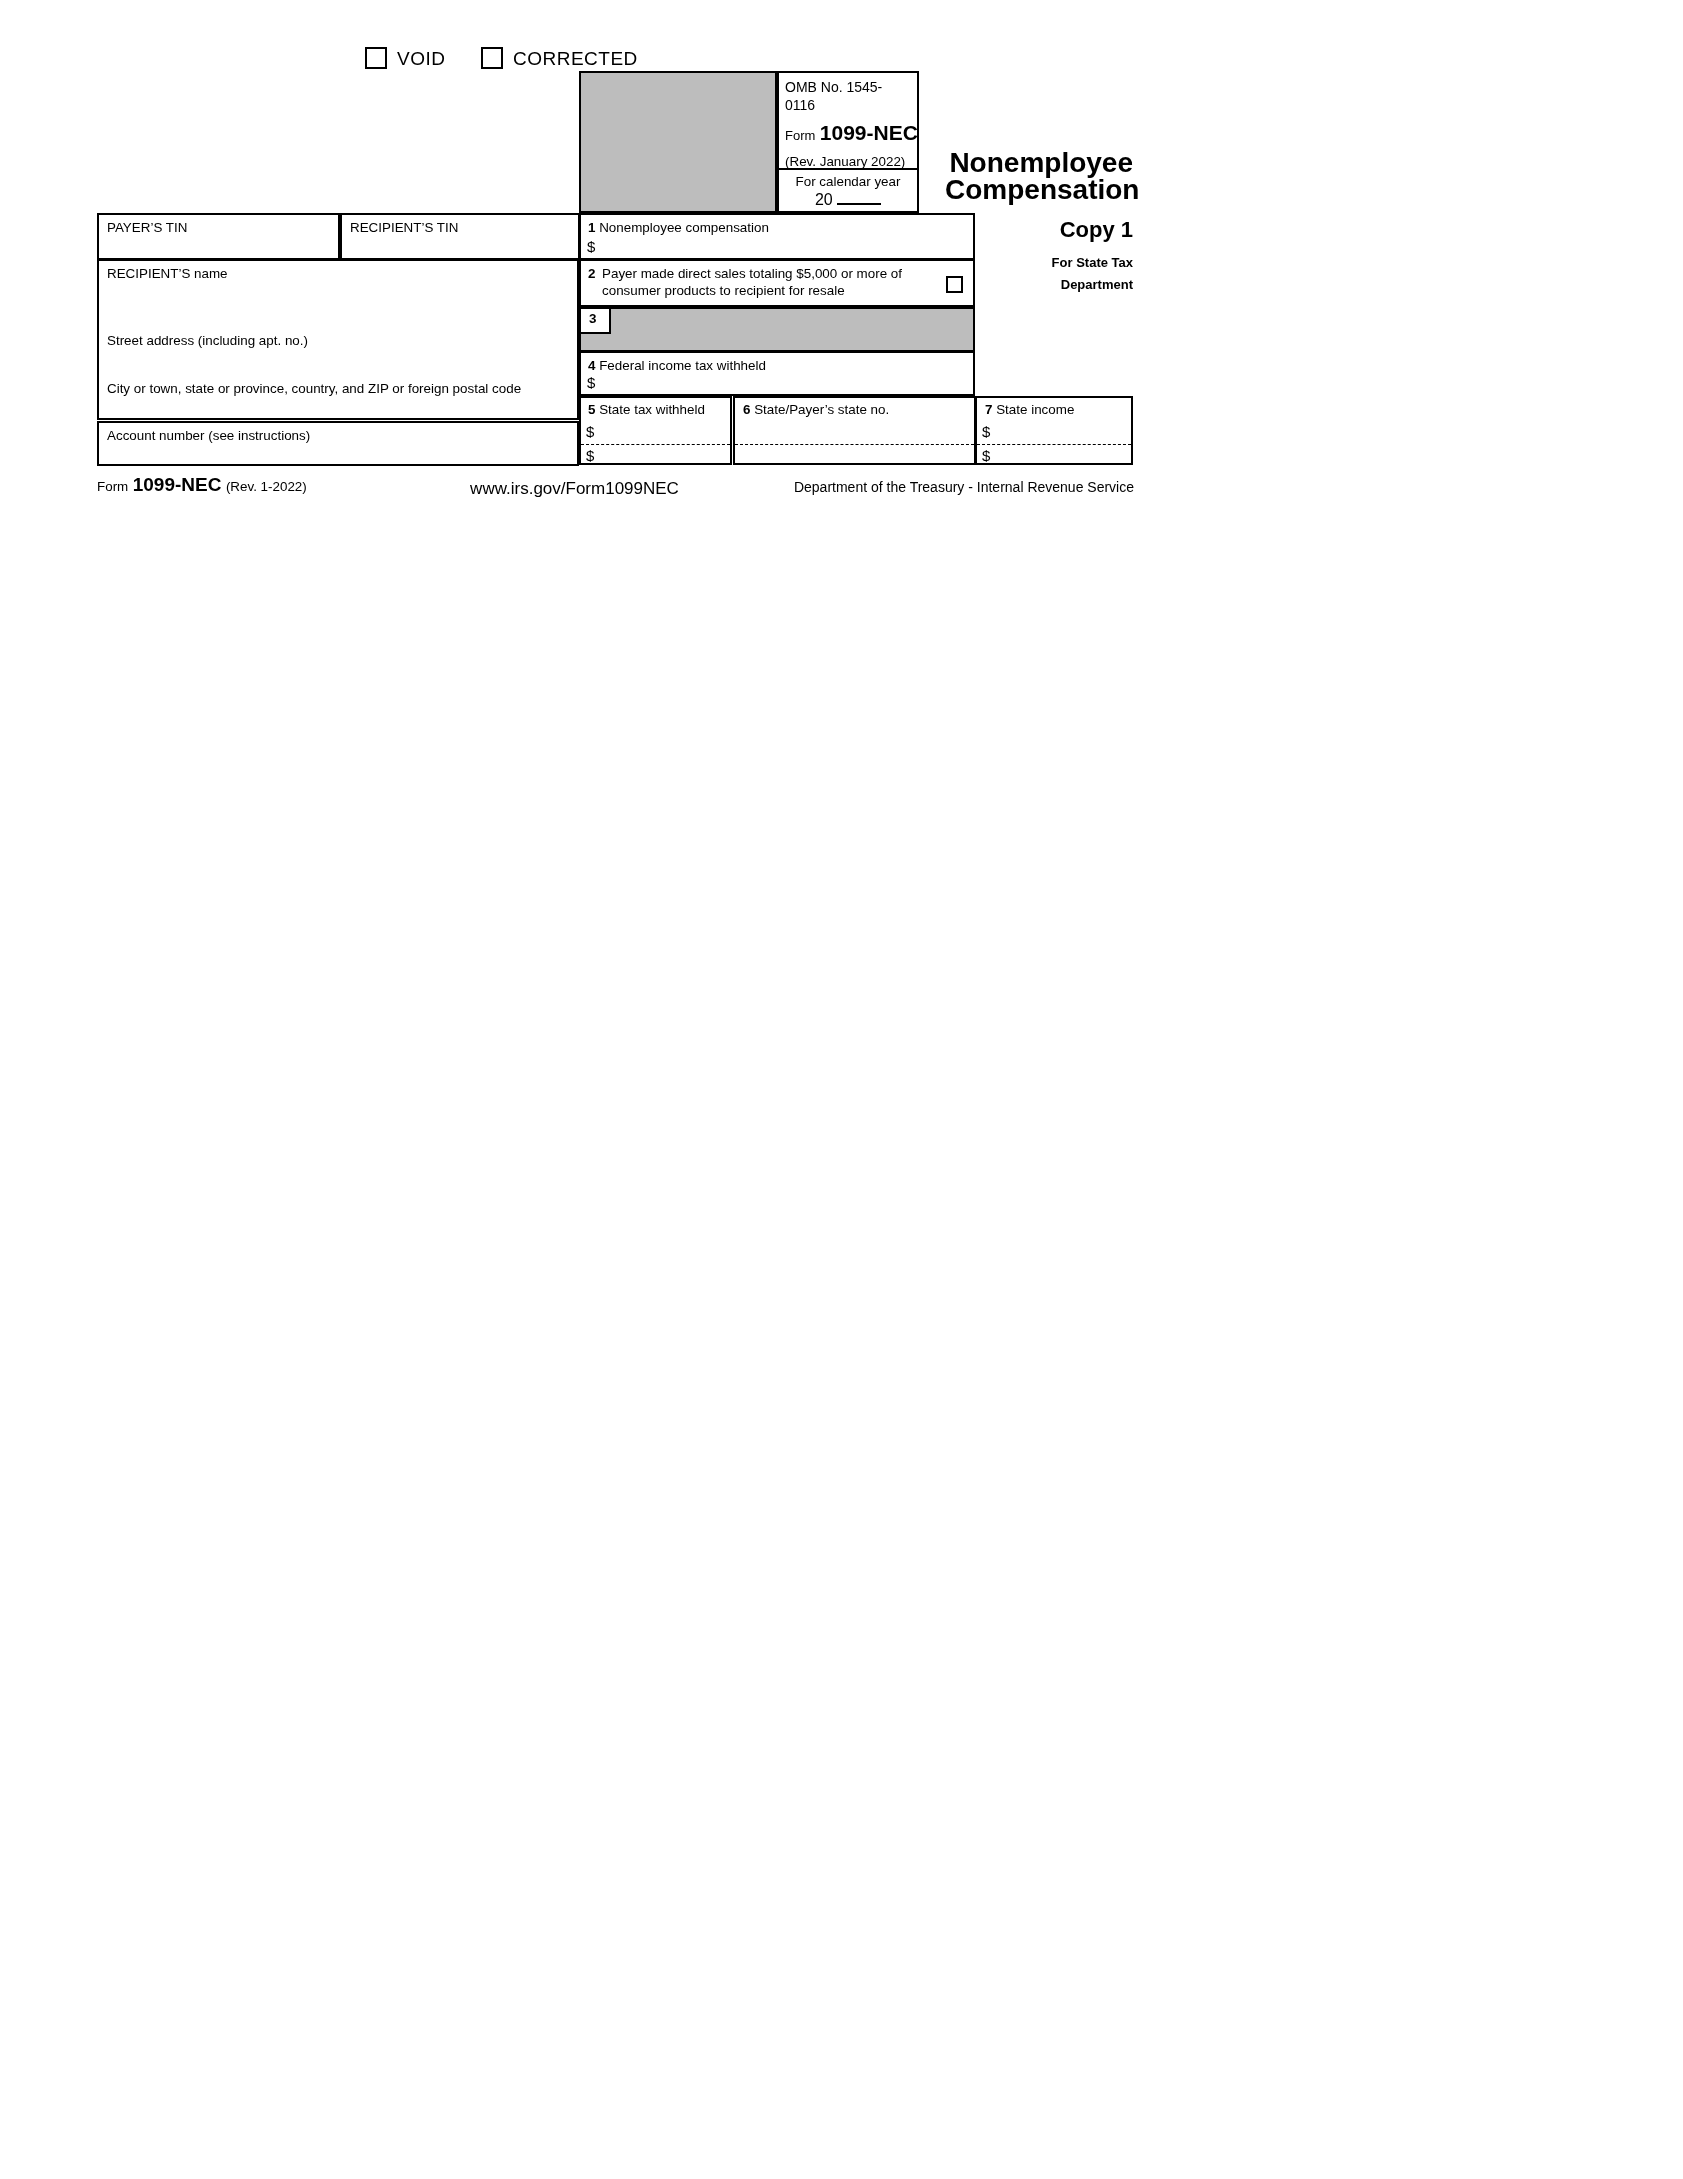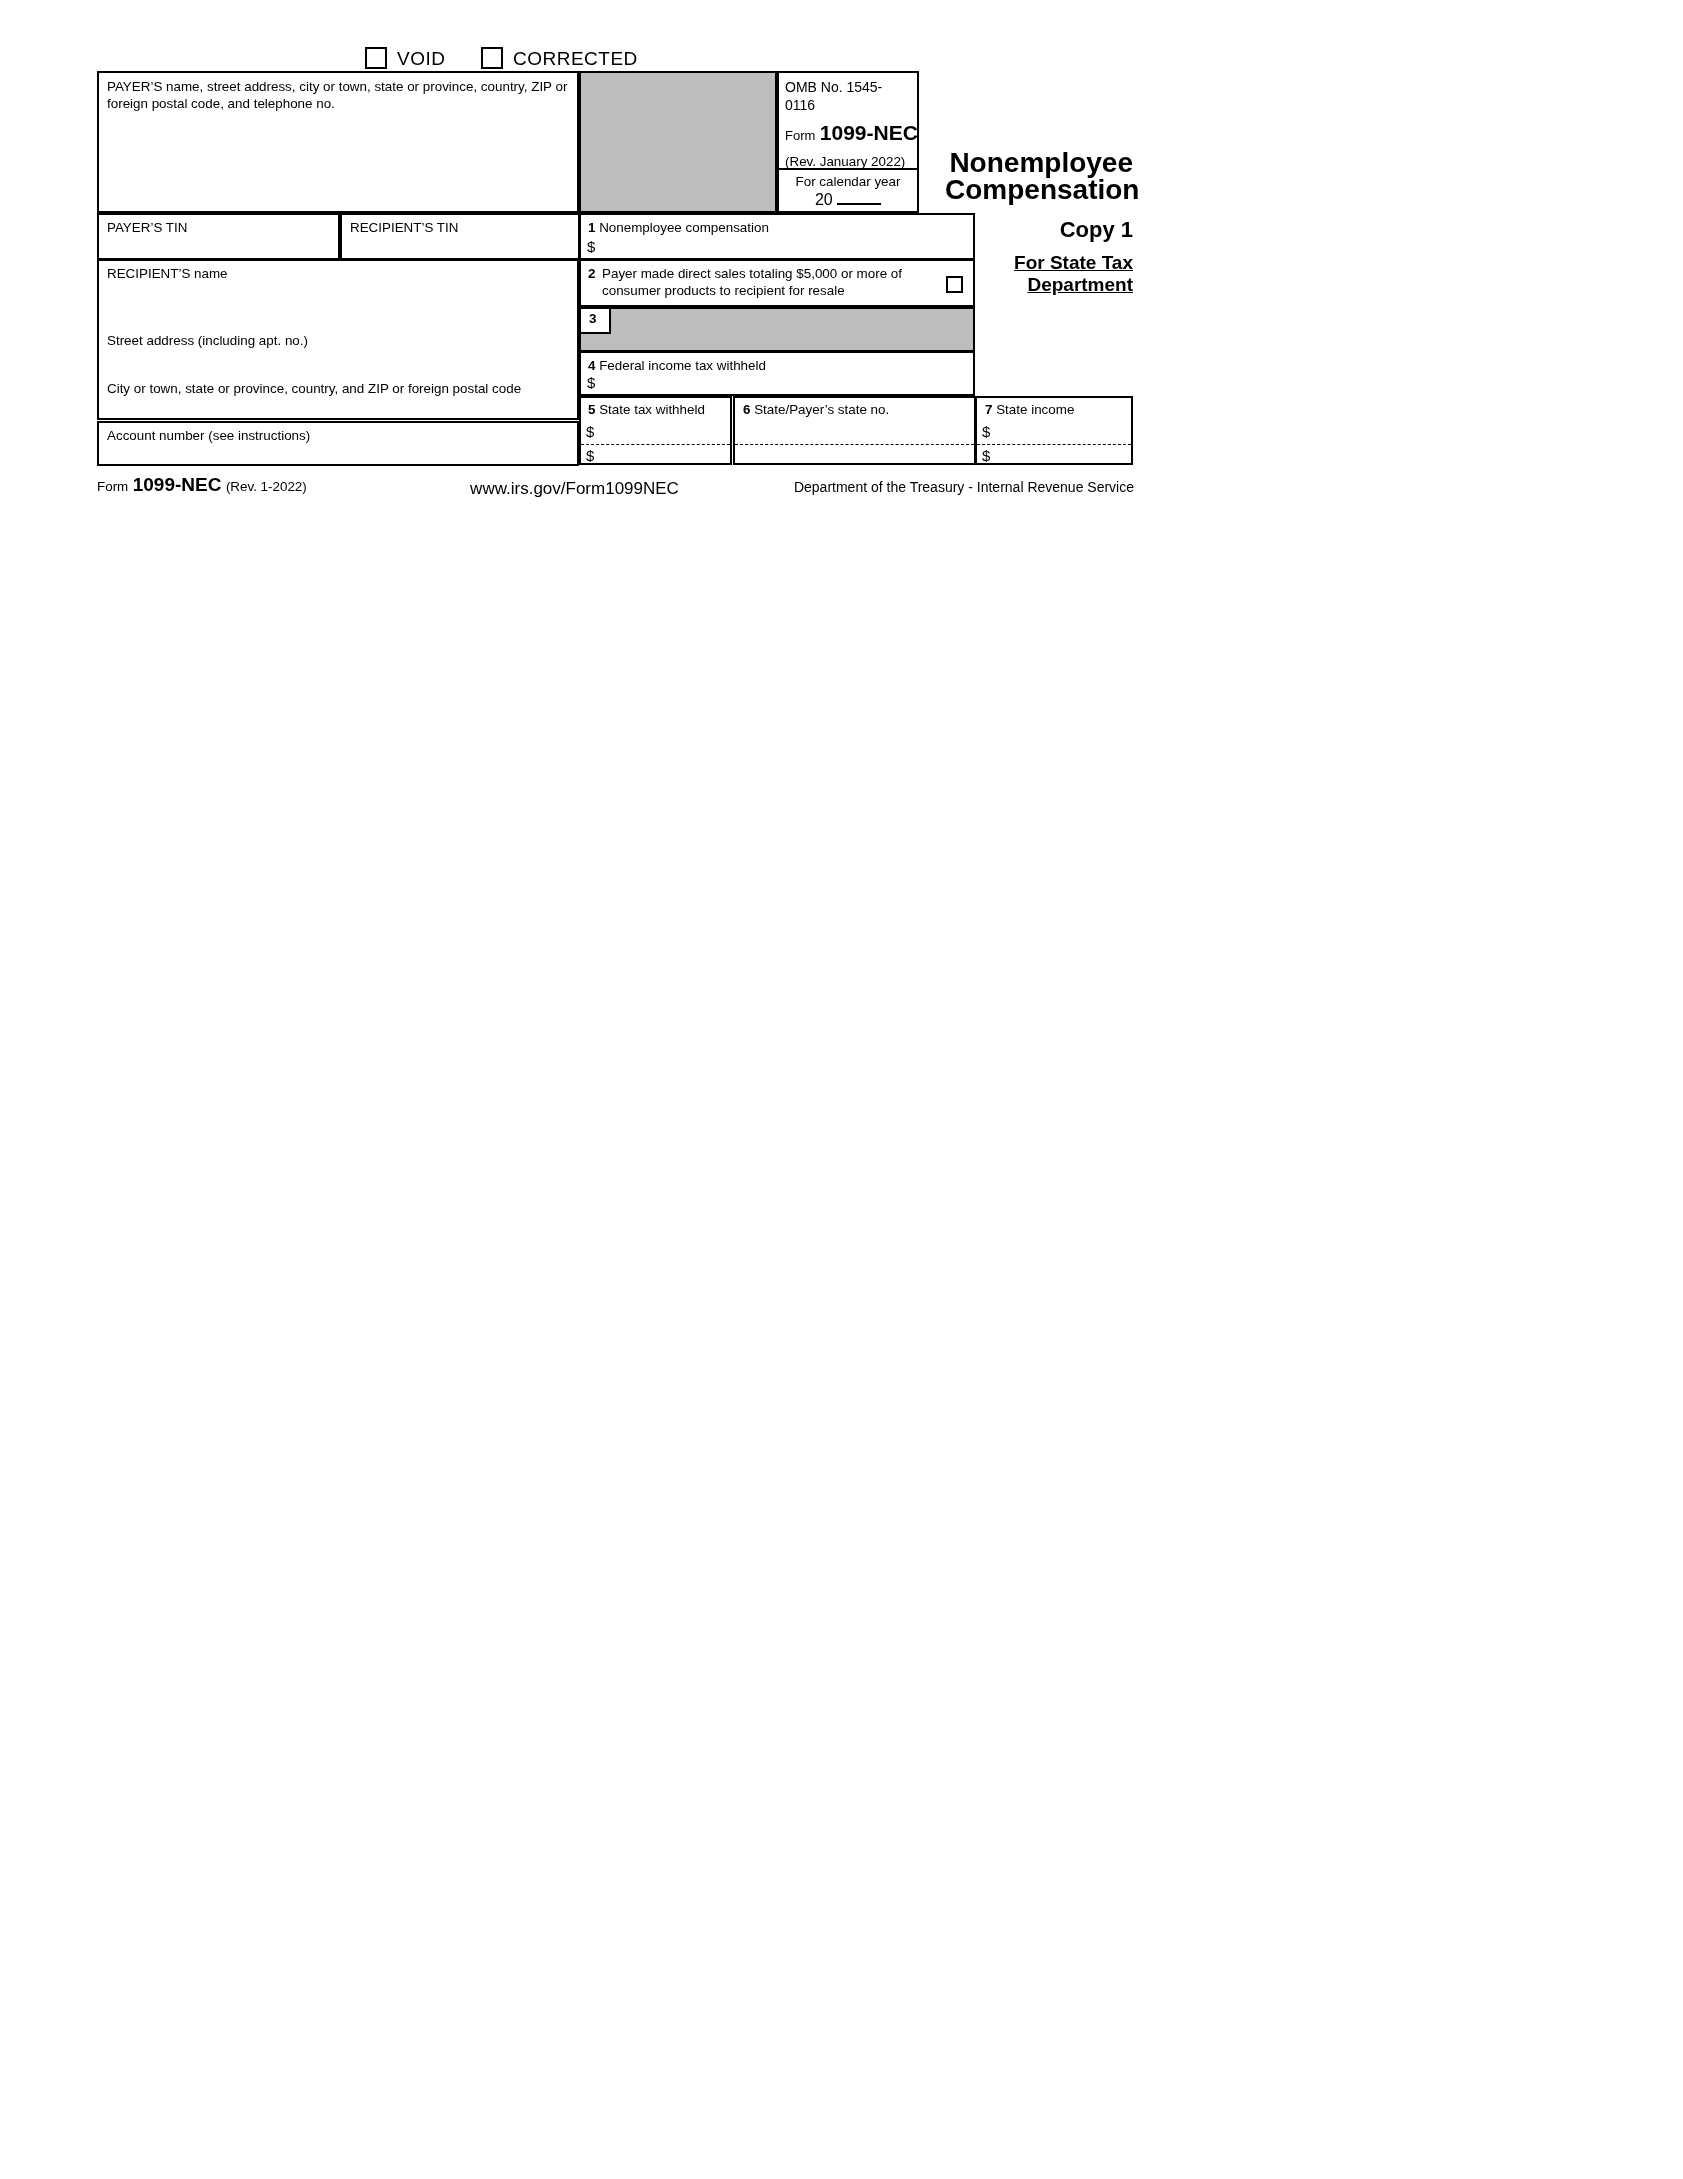--- a/index.html
+++ b/index.html
@@ -18,23 +18,20 @@
 </head>
 <body>
 
 <div class="page">
 
   <span class="cb" style="left:365px; top:47px;"></span>
   <span class="cbl" style="left:397px; top:48px;">VOID</span>
   <span class="cb" style="left:481px; top:47px;"></span>
   <span class="cbl" style="left:513px; top:48px;">CORRECTED</span>
 
-  <div class="bx" style="left:97px; top:71px; width:482px; height:142px; padding:5px 8px;">
-    <div class="lbl">PAYER’S name, street address, city or town, state or province, country, ZIP or foreign postal code, and telephone no.</div>
-  </div>
 
   <div class="bx gray" style="left:579px; top:71px; width:198px; height:142px;"></div>
 
   <div class="bx" style="left:777px; top:71px; width:142px; height:142px;">
     <div class="lbl" style="padding:5px 6px 0 6px; font-size:14px;">OMB No. 1545-0116</div>
     <div style="padding:7px 6px 0 6px; white-space:nowrap;">
       <span style="font-size:13px;">Form</span>
       <span style="font-size:21px; font-weight:700;">1099-NEC</span>
     </div>
     <div class="lbl" style="padding:8px 6px 0 6px;">(Rev. January 2022)</div>
@@ -120,21 +117,21 @@
     <div class="lbl" style="padding:3px 4px 0 8px;">
       <span class="num">7</span>
       <span>State income</span>
     </div>
     <div class="dollar" style="position:absolute; left:5px; top:26px;">$</div>
     <div class="dash" style="top:46px;"></div>
     <div class="dollar" style="position:absolute; left:5px; top:50px;">$</div>
   </div>
 
   <div style="position:absolute; left:975px; top:217px; width:158px; text-align:right; font-weight:700; font-size:22px;">Copy 1</div>
-  <div style="position:absolute; left:975px; top:252px; width:158px; text-align:right; font-weight:700; font-size:19px; line-height:22px;text-decoration:underline;">
+  <div style="position:absolute; left:975px; top:252px; width:158px; text-align:right; font-weight:700; font-size:13px; line-height:22px;">
     <div>For State Tax</div>
     <div>Department</div>
   </div>
 
   <div style="position:absolute; left:97px; top:474px; white-space:nowrap;">
     <span style="font-size:13.4px;">Form</span>
     <span style="font-size:19px; font-weight:700;">1099-NEC</span>
     <span style="font-size:13.4px;">(Rev. 1-2022)</span>
   </div>
   <div style="position:absolute; left:416px; top:479px; width:317px; text-align:center; font-size:17px;">www.irs.gov/Form1099NEC</div>

